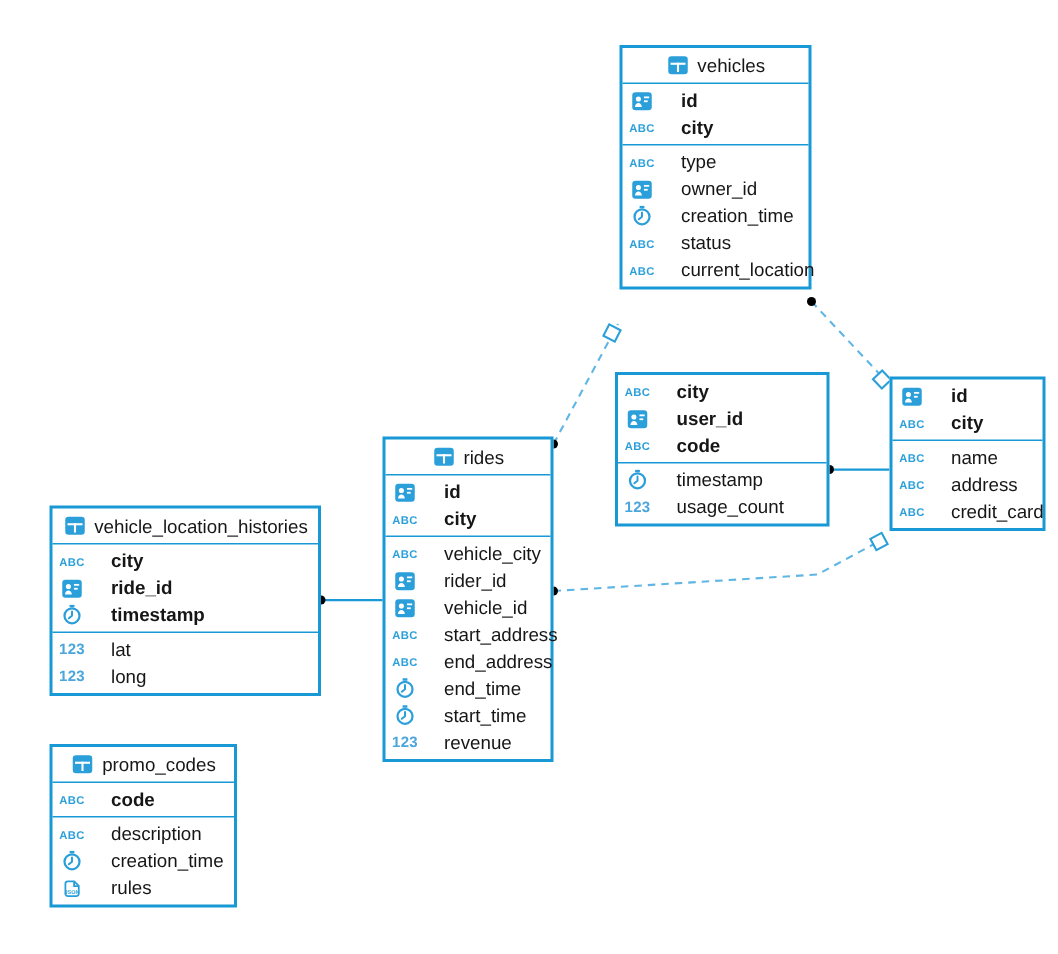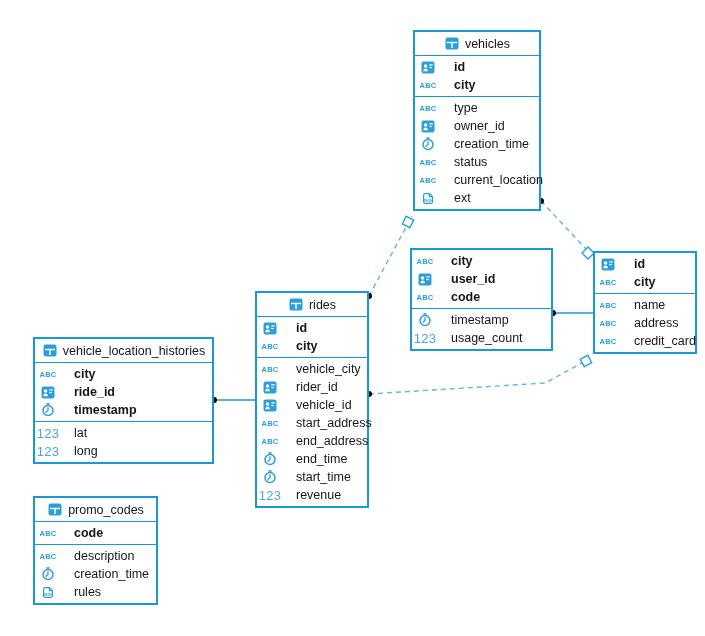--- a/index.html
+++ b/index.html
@@ -30,21 +30,21 @@
   .sec{padding:2px 0;}
   .sec.keys{border-bottom:1.5px solid var(--border);}
   .row{
     height:18px;display:flex;align-items:center;gap:18px;
     padding:0 6px 0 5px;font-size:12.5px;white-space:nowrap;
   }
   .row.key .fname{font-weight:700;}
   .ficon{width:16px;flex:0 0 16px;display:flex;align-items:center;justify-content:center;}
   .ficon svg{display:block;}
   .abc{color:var(--icon);font-weight:700;font-size:7.5px;letter-spacing:.2px;}
-  .n123{color:#4aa6db;font-weight:400;font-size:13px;letter-spacing:.2px;}
+  .n123{color:#4aa6db;font-weight:700;font-size:10px;letter-spacing:.2px;}
 </style>
 </head>
 <body>
 
 <div id="canvas">
 
   <svg class="wires" width="705" height="636" viewBox="0 0 705 636">
     <g>
       <path class="dash" d="M369 296 L412 216"></path>
       <rect class="diamond" x="-4.25" y="-4.25" width="8.5" height="8.5" transform="translate(408,222) rotate(27)"></rect>
@@ -135,30 +135,20 @@
             <span class="abc">ABC</span>
           </span>
           <span class="fname">status</span>
         </div>
         <div class="row">
           <span class="ficon">
             <span class="abc">ABC</span>
           </span>
           <span class="fname">current_location</span>
         </div>
-        <div class="row">
-          <span class="ficon">
-            <svg width="14" height="14" viewBox="0 0 14 14">
-              <path d="M2.6 4.2 a1.6 1.6 0 0 1 1.6-1.6 h4.3 l3 3 v5.2 a1.6 1.6 0 0 1 -1.6 1.6 h-5.7 a1.6 1.6 0 0 1 -1.6 -1.6 z" fill="none" stroke="#2b9fd9" stroke-width="1.2"></path>
-              <path d="M8.4 2.8 v2.9 h3.1" fill="none" stroke="#2b9fd9" stroke-width="1.2"></path>
-              <text x="7" y="11.2" font-size="3.7" text-anchor="middle" fill="#2b9fd9" font-family="Liberation Sans, sans-serif" font-weight="bold">JSON</text>
-            </svg>
-          </span>
-          <span class="fname">ext</span>
-        </div>
       </div>
   </div>
 
   <div class="tbl" style="left:410px;top:248px;width:143px">
     <div class="sec keys">
         <div class="row key">
           <span class="ficon">
             <span class="abc">ABC</span>
           </span>
           <span class="fname">city</span>

